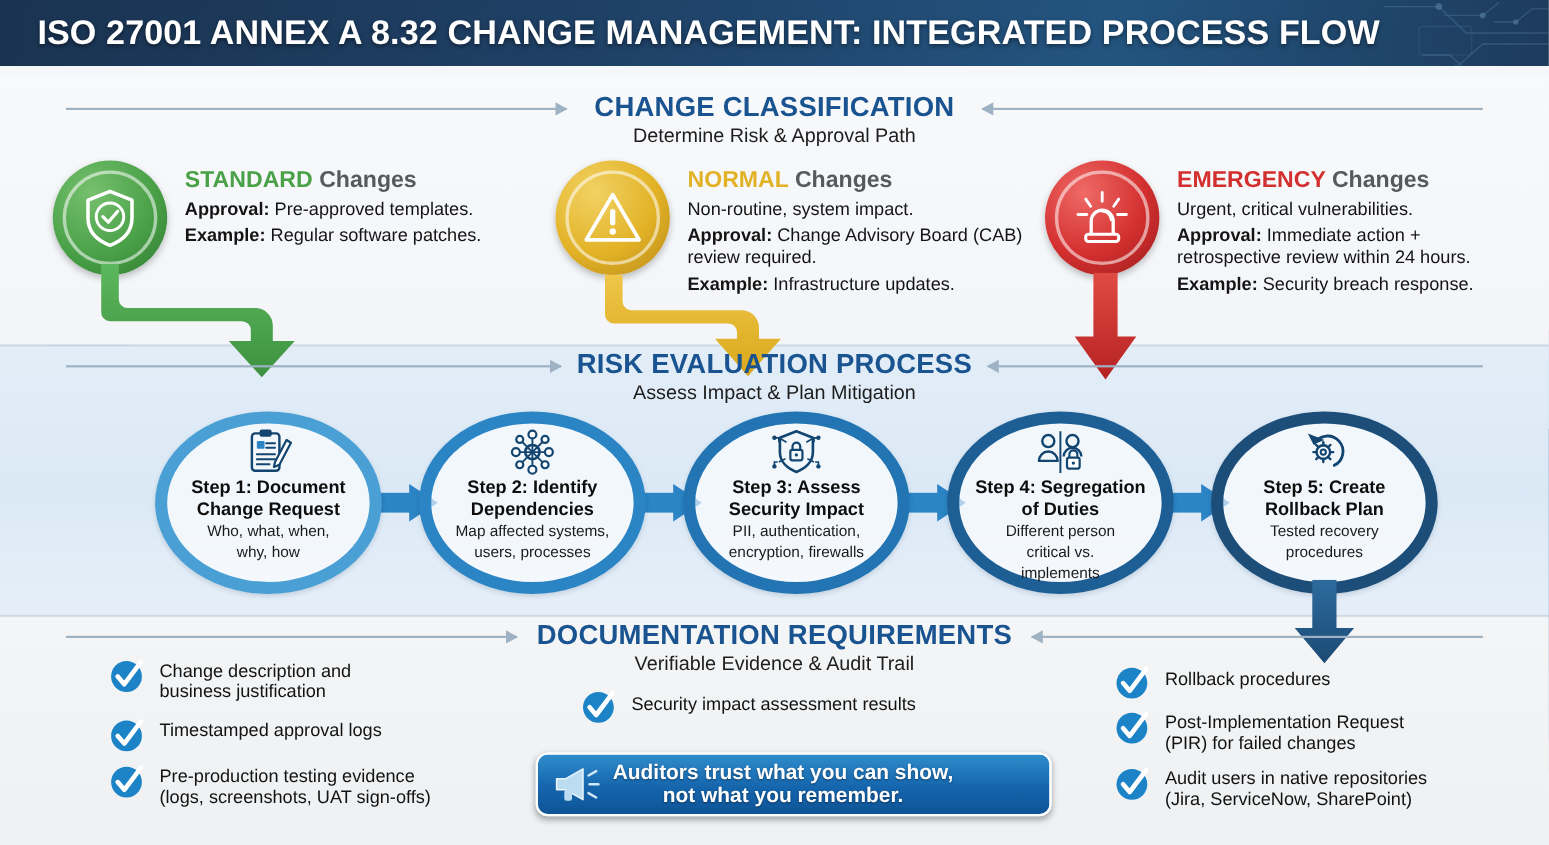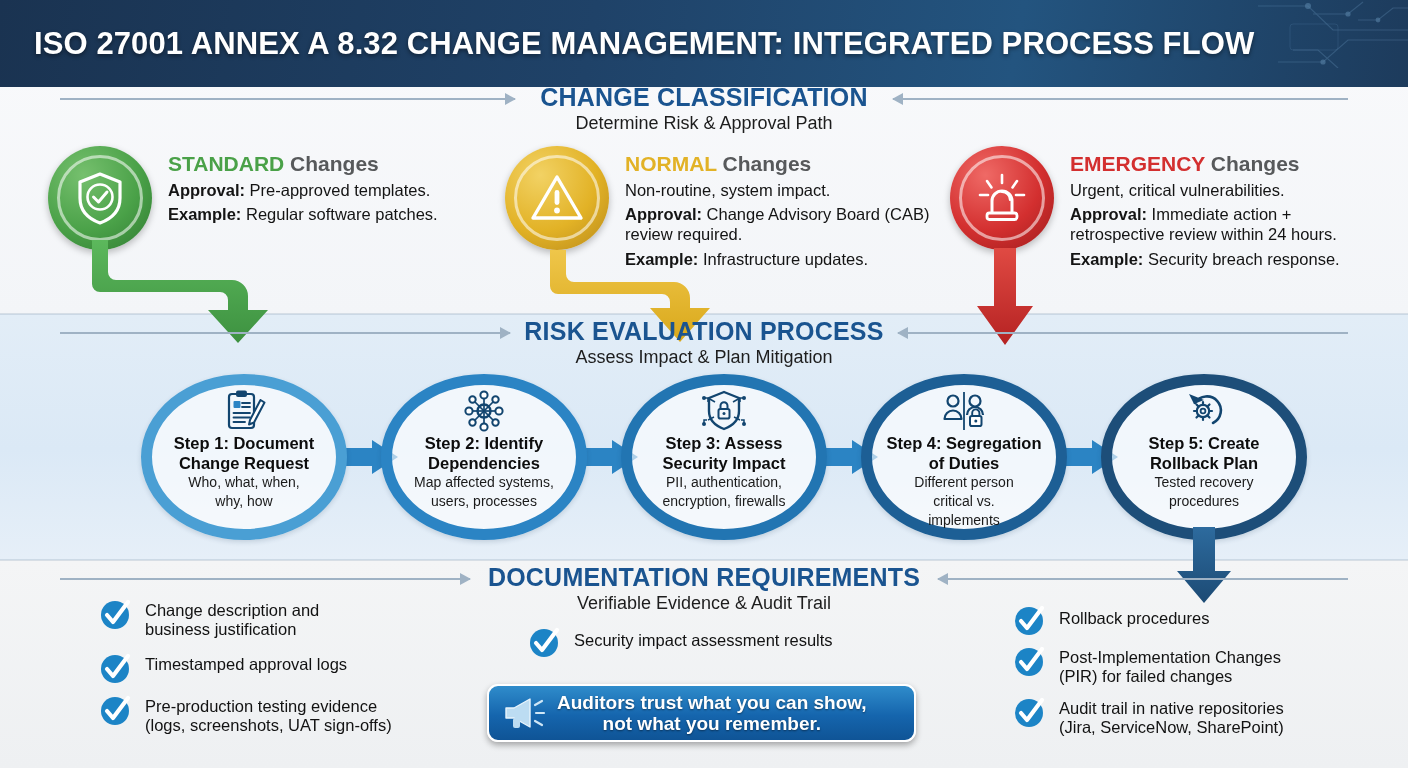--- a/index.html
+++ b/index.html
@@ -14,21 +14,21 @@
     width: 1408px; height: 768px;
     overflow: hidden;
     background: linear-gradient(180deg,#f7f8f9 0%, #eef2f6 50%, #f4f5f6 100%);
   }
 
   
   .bg-layer { position:absolute; inset:0; overflow:hidden; pointer-events:none; }
 
   
   .header {
-    position:absolute; left:0; top:0; width:1408px; height:87px;
+    position:absolute; left:0; top:0; width:1408px; height:60px;
     background: linear-gradient(100deg,#1a3351 0%, #1f4268 42%, #23547f 72%, #1d3b5c 100%);
     overflow:hidden;
   }
   .header-deco { position:absolute; right:0; top:0; width:300px; height:68px; opacity:.5; }
   .header h1 {
     position:absolute; left:34px; top:50%; transform:translateY(-50%);
     color:#fff; font-size:31px; font-weight:bold; letter-spacing:.1px;
     text-shadow: 0 2px 4px rgba(0,0,0,.45);
     white-space:nowrap;
     font-family:"Liberation Sans", sans-serif;
@@ -89,21 +89,21 @@
      border-left:26px solid #2b84c4; }
   .step-conn-bar { position:absolute; height:18px; background:#2b84c4; }
 
   
   .chk { position:absolute; display:flex; align-items:flex-start; }
   .chk .cbox { flex:0 0 auto; width:33px; height:33px; position:relative; margin-right:13px; }
   .chk .ctext { font-size:16.5px; color:#121212; line-height:1.17; padding-top:3px; }
 
   
   .callout {
-    position:absolute; left:487px; top:684px; width:429px; height:58px;
+    position:absolute; left:487px; top:684px; width:469px; height:58px;
     border-radius:11px; background:linear-gradient(180deg,#2f8ccb 0%, #1565ad 55%, #0f5496 100%);
     border:2px solid #ffffff;
     box-shadow:0 3px 6px rgba(0,0,0,.32);
     display:flex; align-items:center; padding-left:13px;
   }
   .callout .ctxt {
     color:#fff; font-size:19px; font-weight:bold; line-height:1.12; margin-left:9px;
     text-shadow:0 1px 2px rgba(0,0,0,.45);
   }
 </style>
@@ -550,34 +550,34 @@
   </div>
 
   <div class="chk" style="left:1013px; top:645px; width:360px;">
     <div class="cbox">
       <svg width="33" height="33" viewBox="0 0 33 33">
         <circle cx="16" cy="17" r="14" fill="#1c84c6"></circle>
         <path d="M8 17 L14 24 L29 4" fill="none" stroke="#ffffff" stroke-width="4.2" stroke-linecap="round" stroke-linejoin="round"></path>
       </svg>
     </div>
     <div class="ctext">
-      <div>Post-Implementation Changes</div>
+      <div>Post-Implementation Request</div>
       <div>(PIR) for failed changes</div>
     </div>
   </div>
 
   <div class="chk" style="left:1013px; top:696px; width:370px;">
     <div class="cbox">
       <svg width="33" height="33" viewBox="0 0 33 33">
         <circle cx="16" cy="17" r="14" fill="#1c84c6"></circle>
         <path d="M8 17 L14 24 L29 4" fill="none" stroke="#ffffff" stroke-width="4.2" stroke-linecap="round" stroke-linejoin="round"></path>
       </svg>
     </div>
     <div class="ctext">
-      <div>Audit trail in native repositories</div>
+      <div>Audit users in native repositories</div>
       <div>(Jira, ServiceNow, SharePoint)</div>
     </div>
   </div>
 
   <div class="callout">
     <svg width="46" height="38" viewBox="0 0 46 38">
       <path d="M4 14 H12 L28 5 V33 L12 24 H4 Z" fill="#bcdcf2" stroke="#e8f4fc" stroke-width="1.4" stroke-linejoin="round"></path>
       <rect x="11" y="24" width="7" height="10" rx="2" fill="#bcdcf2"></rect>
       <g stroke="#cfe7f7" stroke-width="2.2" stroke-linecap="round">
         <line x1="33" y1="11" x2="40" y2="7"></line>

